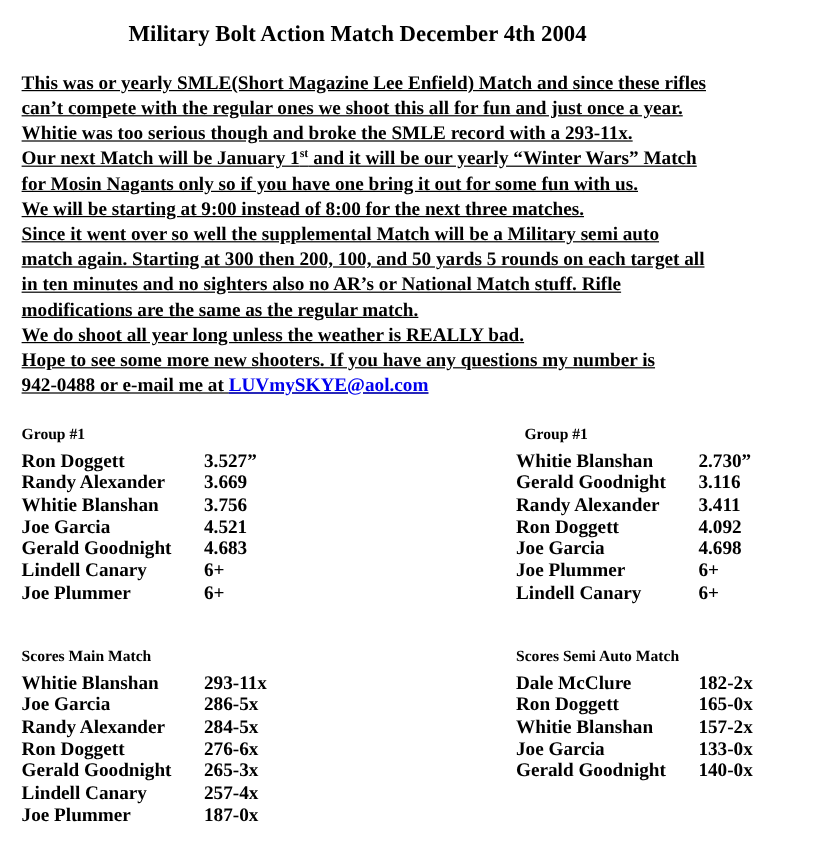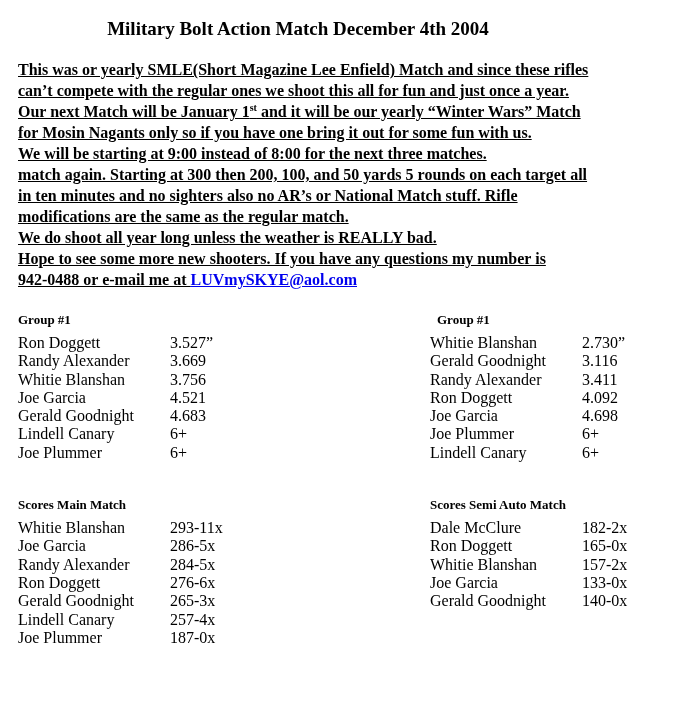--- a/index.html
+++ b/index.html
@@ -61,39 +61,41 @@
     margin: 0 0 3px 0;
     font-size: 13px;
     line-height: 22px;
     font-weight: bold;
     white-space: nowrap;
   }
   .groups .col-right .sec-heading { padding-left: 7px; }
   .trow {
     display: flex;
     font-size: 16px;
-    font-weight: normal;
+    font-weight: bold;
     line-height: 18.3px;
     white-space: nowrap;
   }
   .trow .tname { flex: 0 0 152px; width: 152px; }
   .trow .tvalue { flex: 0 0 auto; }
 </style>
 </head>
 <body>
 
 <main class="page">
   <h1 class="title">Military Bolt Action Match December 4th 2004</h1>
 
   <div class="intro">
       <div class="line"><span>This was or yearly SMLE(Short Magazine Lee Enfield) Match and since these rifles</span></div>
       <div class="line"><span>can’t compete with the regular ones we shoot this all for fun and just once a year.</span></div>
+      <div class="line"><span>Whitie was too serious though and broke the SMLE record with a 293-11x.</span></div>
       <div class="line"><span>Our next Match will be January 1</span><sup>st</sup><span> and it will be our yearly “Winter Wars” Match</span></div>
       <div class="line"><span>for Mosin Nagants only so if you have one bring it out for some fun with us.</span></div>
       <div class="line"><span>We will be starting at 9:00 instead of 8:00 for the next three matches.</span></div>
+      <div class="line"><span>Since it went over so well the supplemental Match will be a Military semi auto</span></div>
       <div class="line"><span>match again. Starting at 300 then 200, 100, and 50 yards 5 rounds on each target all</span></div>
       <div class="line"><span>in ten minutes and no sighters also no AR’s or National Match stuff. Rifle</span></div>
       <div class="line"><span>modifications are the same as the regular match.</span></div>
       <div class="line"><span>We do shoot all year long unless the weather is REALLY bad.</span></div>
       <div class="line"><span>Hope to see some more new shooters. If you have any questions my number is</span></div>
       <div class="line"><span>942-0488 or e-mail me at </span><a class="email" href="#">LUVmySKYE@aol.com</a></div>
     </div>
 
   <div class="tables-row groups">
     <section class="col col-left">

